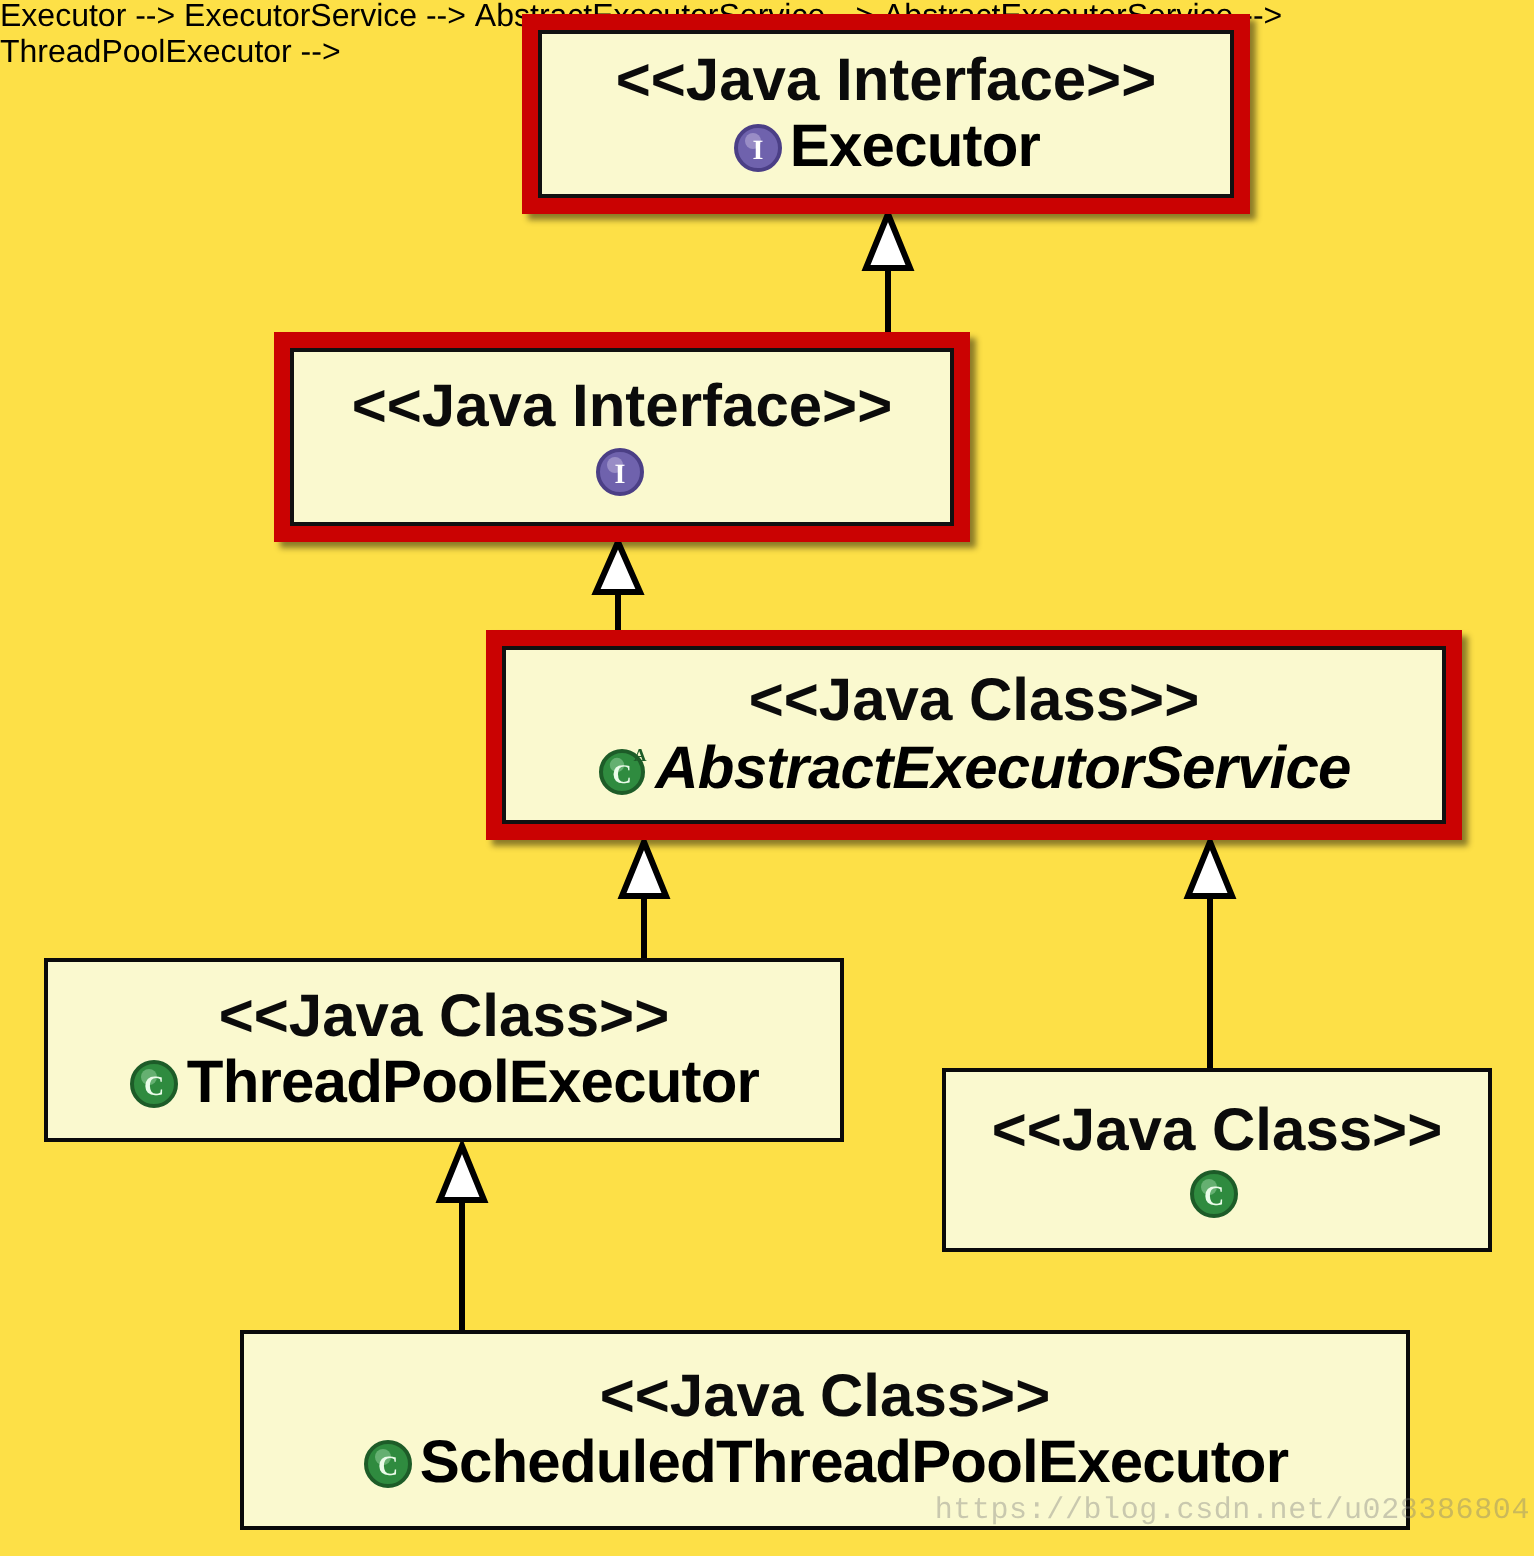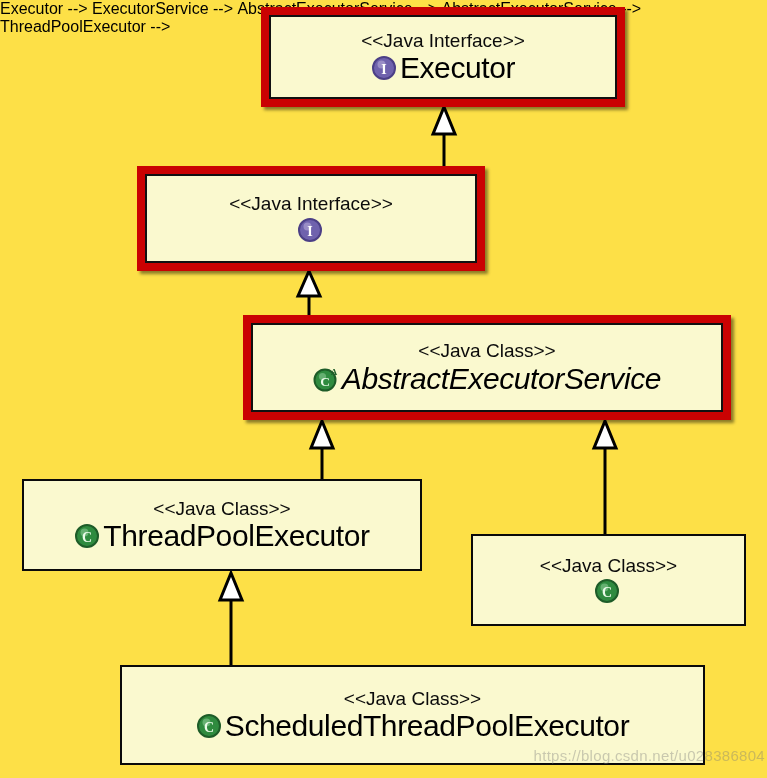--- a/index.html
+++ b/index.html
@@ -54,38 +54,38 @@
     width: 100%;
     height: 100%;
     box-sizing: border-box;
     display: flex;
     flex-direction: column;
     align-items: center;
     justify-content: center;
   }
 
   .stereotype {
-    font-size: 19px;
+    font-size: 30px;
     color: #0b0b0b;
     letter-spacing: 0px;
     line-height: 1.05;
     white-space: nowrap;
-    font-weight: 400;
+    font-weight: 700;
   }
   .titlerow {
     display: flex;
     flex-direction: row;
     align-items: center;
     justify-content: center;
     white-space: nowrap;
     margin-top: 3px;
   }
   .classname {
     font-size: 30px;
-    font-weight: normal;
+    font-weight: bold;
     color: #000000;
     white-space: nowrap;
     line-height: 1.0;
     letter-spacing: -0.4px;
   }
   .classname.abstract {
     font-style: italic;
   }
 
   
@@ -106,21 +106,21 @@
   }
   .conn svg { display: block; overflow: visible; }
 
   
   .watermark {
     position: absolute;
     right: 2px;
     bottom: 14px;
     font-size: 15px;
     color: rgba(120,120,120,0.38);
-    font-family: Liberation Sans, sans-serif;
+    font-family: Liberation Mono, monospace;
     white-space: nowrap;
     letter-spacing: 0.3px;
     z-index: 9;
     pointer-events: none;
   }
 </style>
 </head>
 <body>
 
 <div id="canvas">

